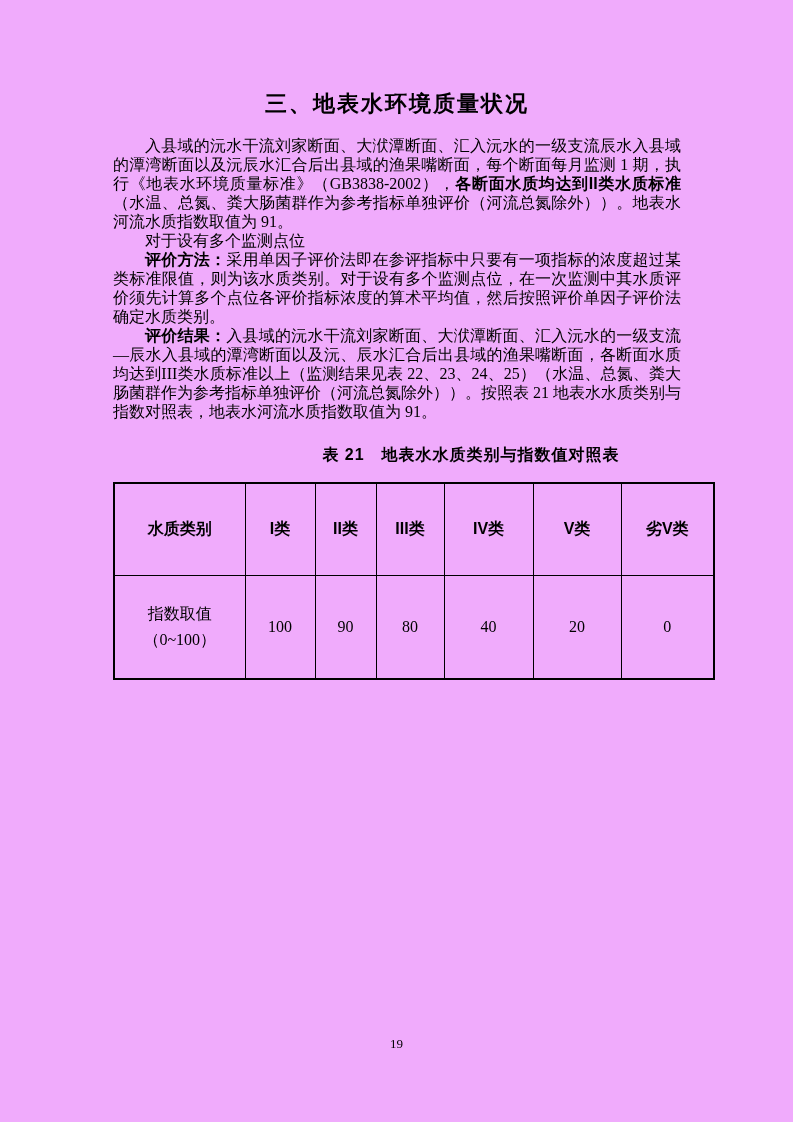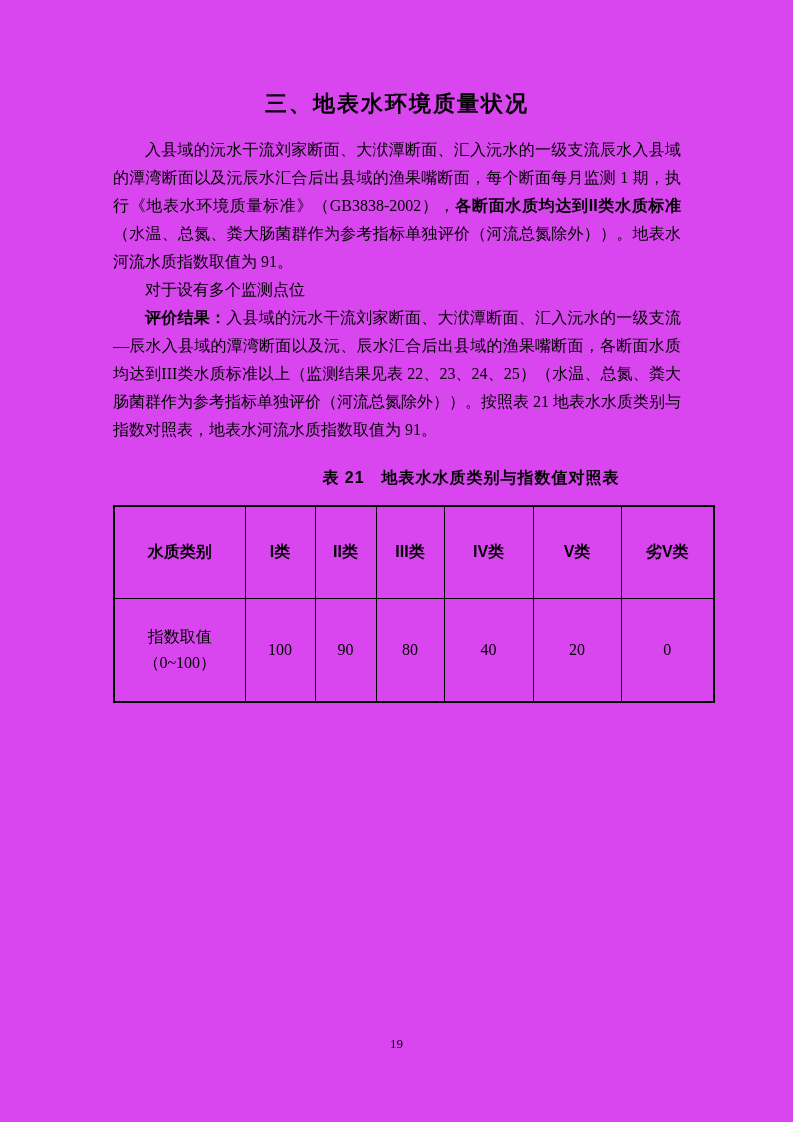--- a/index.html
+++ b/index.html
@@ -1,19 +1,19 @@
 <!DOCTYPE html>
 <html><head>
 <meta charset="utf-8">
 <style>
   html,body { margin:0; padding:0; background:#e8e8e8; }
   .page {
     position:relative;
     width:793px; height:1122px;
-    background:#d946ef;
+    background:#f0abfc;
     margin:0 auto;
     overflow:hidden;
     color:#000;
   }
   .content {
     position:absolute;
     left:113px; top:90px;
     width:568px;
   }
   .title {
@@ -21,21 +21,21 @@
     font-weight:bold;
     font-size:22px;
     line-height:28px;
     letter-spacing:2px;
     text-align:center;
     margin:0 0 18px 0;
   }
   .para {
     font-family:"Liberation Serif", "DejaVu Serif", serif;
     font-size:16px;
-    line-height:28px;
+    line-height:19px;
     text-align:justify;
     text-indent:2em;
     margin:0;
   }
   .seg-bold {
     font-family:"Liberation Sans", sans-serif;
     font-weight:bold;
   }
   .table-block {
     width:716px;            
@@ -92,20 +92,21 @@
 <div class="page">
   <div class="content">
 
     <h1 class="title">三、地表水环境质量状况</h1>
 
     <p class="para"><span>入县域的沅水干流刘家断面、大洑潭断面、汇入沅水的一级支流辰水入县域的潭湾断面以及沅辰水汇合后出县域的渔果嘴断面，每个断面每月监测 1 期，执行《地表水环境质量标准》（GB3838-2002），</span><span class="seg-bold">各断面水质均达到II类水质标准</span><span>（水温、总氮、粪大肠菌群作为参考指标单独评价（河流总氮除外））。地表水河流水质指数取值为 91。</span></p>
 
     <p class="para">对于设有多个监测点位</p>
 
 
+    <p class="para"><span class="seg-bold">评价方法：</span><span>采用单因子评价法即在参评指标中只要有一项指标的浓度超过某类标准限值，则为该水质类别。对于设有多个监测点位，在一次监测中其水质评价须先计算多个点位各评价指标浓度的算术平均值，然后按照评价单因子评价法确定水质类别。</span></p>
 
     <p class="para"><span class="seg-bold">评价结果：</span><span>入县域的沅水干流刘家断面、大洑潭断面、汇入沅水的一级支流—辰水入县域的潭湾断面以及沅、辰水汇合后出县域的渔果嘴断面，各断面水质均达到III类水质标准以上（监测结果见表 22、23、24、25）（水温、总氮、粪大肠菌群作为参考指标单独评价（河流总氮除外））。按照表 21 地表水水质类别与指数对照表，地表水河流水质指数取值为 91。</span></p>
 
     <div class="table-block">
       <div class="caption">表 21　地表水水质类别与指数值对照表</div>
       <table class="qtable">
         <colgroup>
           <col style="width:131px">
           <col style="width:70px">
           <col style="width:61px">

